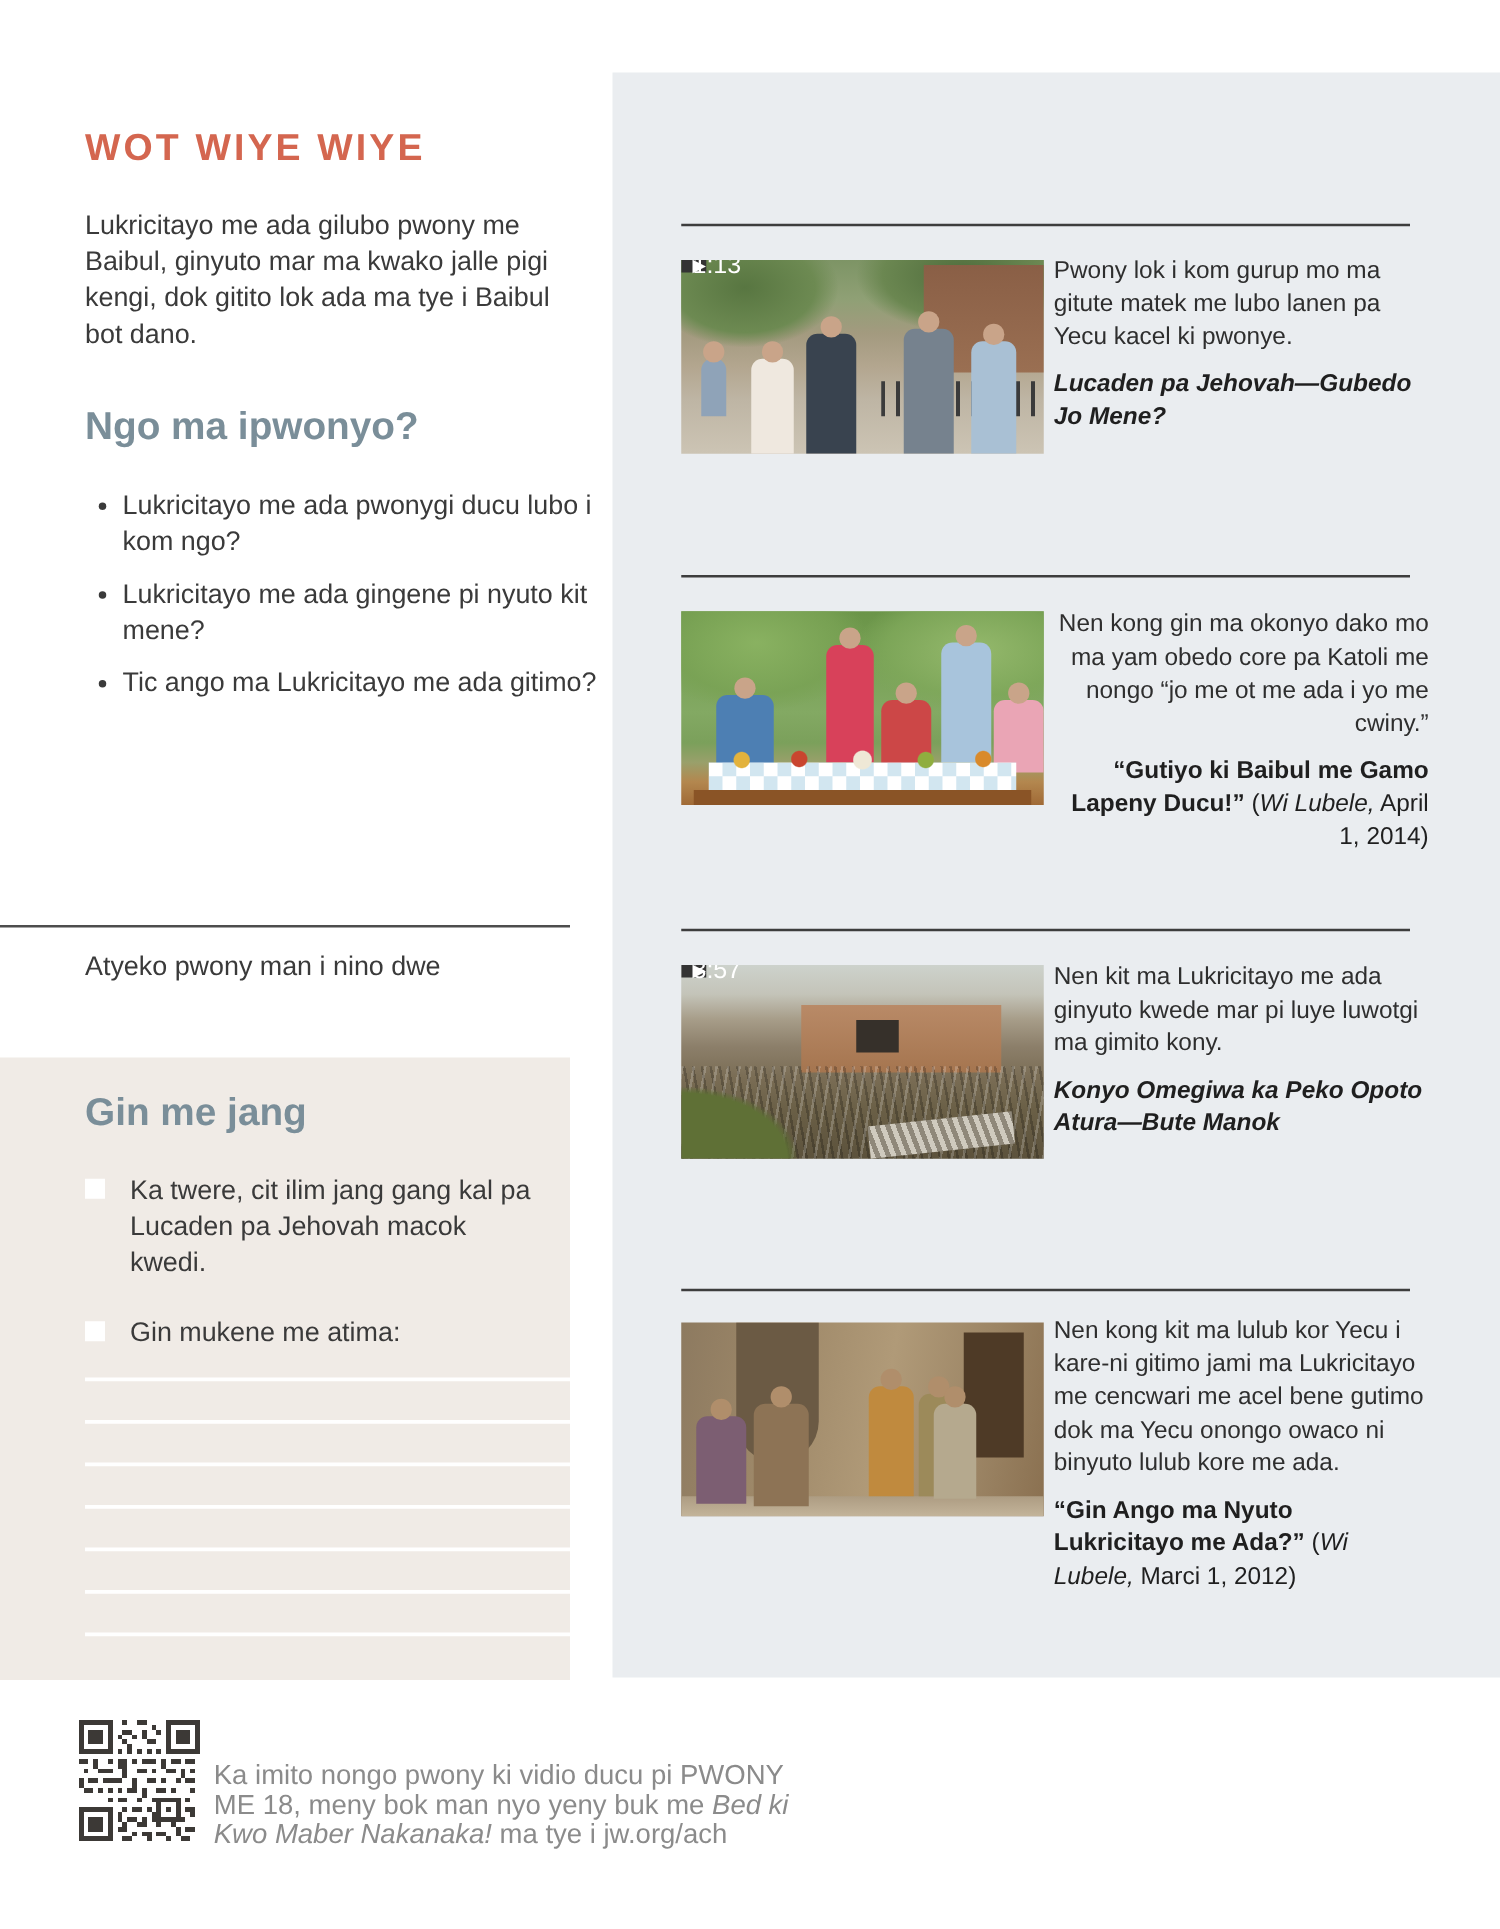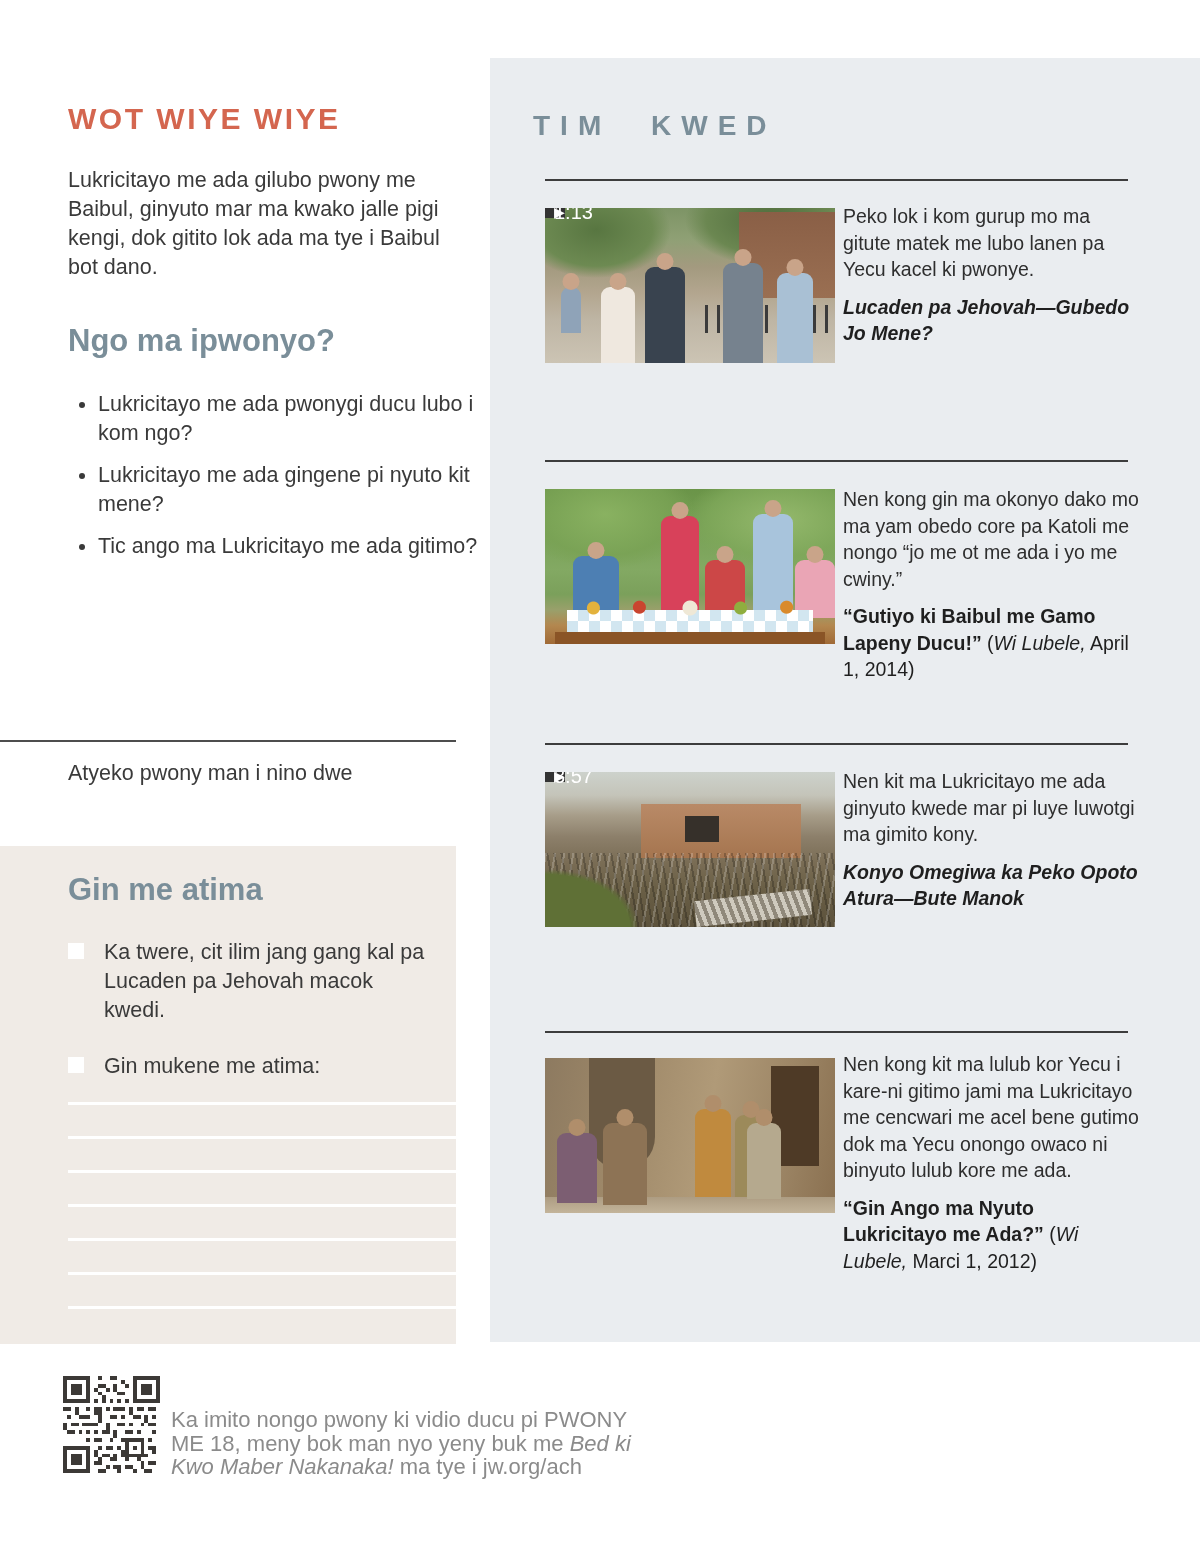--- a/index.html
+++ b/index.html
@@ -30,21 +30,21 @@
 
   
   .panel{position:absolute;left:490px;top:58px;width:710px;height:1284px;background:#eaedf0;}
   .panel-head{position:absolute;left:43px;top:52px;margin:0;font-size:28px;font-weight:bold;
               letter-spacing:10px;word-spacing:22px;color:#7a8e99;}
   .e-rule{position:absolute;left:55px;width:583px;height:2px;background:#3d3d3d;}
   .r1{top:121px;} .r2{top:402px;} .r3{top:685px;} .r4{top:973px;}
   .thumb{position:absolute;left:55px;width:290px;height:155px;overflow:hidden;background:#bbb;}
   .t1{top:150px;} .t2{top:431px;} .t3{top:714px;} .t4{top:1000px;}
   .etext{position:absolute;left:353px;width:300px;}
-  .e1{top:145px;} .e2{top:428px;} .e3{top:710px;} .e4{top:993px;}
+  .e1{top:145px;} .e2{top:428px;text-align:right;} .e3{top:710px;} .e4{top:993px;}
   .desc{margin:0 0 11px;font-size:19.5px;line-height:26.5px;color:#2e2e2e;}
   .cite{margin:0;font-size:19.5px;line-height:26.5px;color:#1f1f1f;}
   .cite b{font-weight:bold;}
   .cite.ital b{font-style:italic;}
   .badge{position:absolute;left:0;top:0;background:#333333;color:#fff;font-size:20px;
          padding:4px 11px 6px 9px;display:flex;align-items:center;gap:8px;z-index:5;}
   .badge .pl{font-size:14px;line-height:1;}
 
   
   .thumb span{position:absolute;}
@@ -124,61 +124,60 @@
   <ul class="q-list">
     <li>Lukricitayo me ada pwonygi ducu lubo i kom ngo?</li>
     <li>Lukricitayo me ada gingene pi nyuto kit mene?</li>
     <li>Tic ango ma Lukricitayo me ada gitimo?</li>
   </ul>
 
   <hr class="left-rule">
   <p class="session-note">Atyeko pwony man i nino dwe</p>
 
   <div class="todo-box">
-    <h2 class="h-blue todo-head">Gin me atima</h2>
+    <h2 class="h-blue todo-head">Gin me jang</h2>
     <div class="todo-item i1">
       <span class="cbx"></span>
       <span>Ka twere, cit ilim jang gang kal pa Lucaden pa Jehovah macok kwedi.</span>
     </div>
     <div class="todo-item i2">
       <span class="cbx"></span>
       <span>Gin mukene me atima:</span>
     </div>
     <div class="write-lines">
       <div></div>
       <div></div>
       <div></div>
       <div></div>
       <div></div>
       <div></div>
       <div></div>
     </div>
   </div>
 
   <div class="panel">
-    <h2 class="panel-head">TIM KWED</h2>
 
     <div class="e-rule r1"></div>
     <div class="thumb t1">
       <span class="tr1"></span>
       <span class="tr2"></span>
       <span class="bldg"></span>
       <span class="rail"></span>
       <span class="person pE"></span>
       <span class="person pA"></span>
       <span class="person pB"></span>
       <span class="person pC"></span>
       <span class="person pD"></span>
       <span class="badge">
           <span class="pl">▶</span>
           <span>1:13</span>
         </span>
     </div>
     <div class="etext e1">
-      <p class="desc">Peko lok i kom gurup mo ma gitute matek me lubo lanen pa Yecu kacel ki pwonye.</p>
+      <p class="desc">Pwony lok i kom gurup mo ma gitute matek me lubo lanen pa Yecu kacel ki pwonye.</p>
       <p class="cite ital"><b>Lucaden pa Jehovah—Gubedo Jo Mene?</b><span></span><i></i><span></span></p>
     </div>
 
     <div class="e-rule r2"></div>
     <div class="thumb t2">
       <span class="lf1"></span>
       <span class="lf2"></span>
       <span class="person pA"></span>
       <span class="person pB"></span>
       <span class="person pC"></span>

